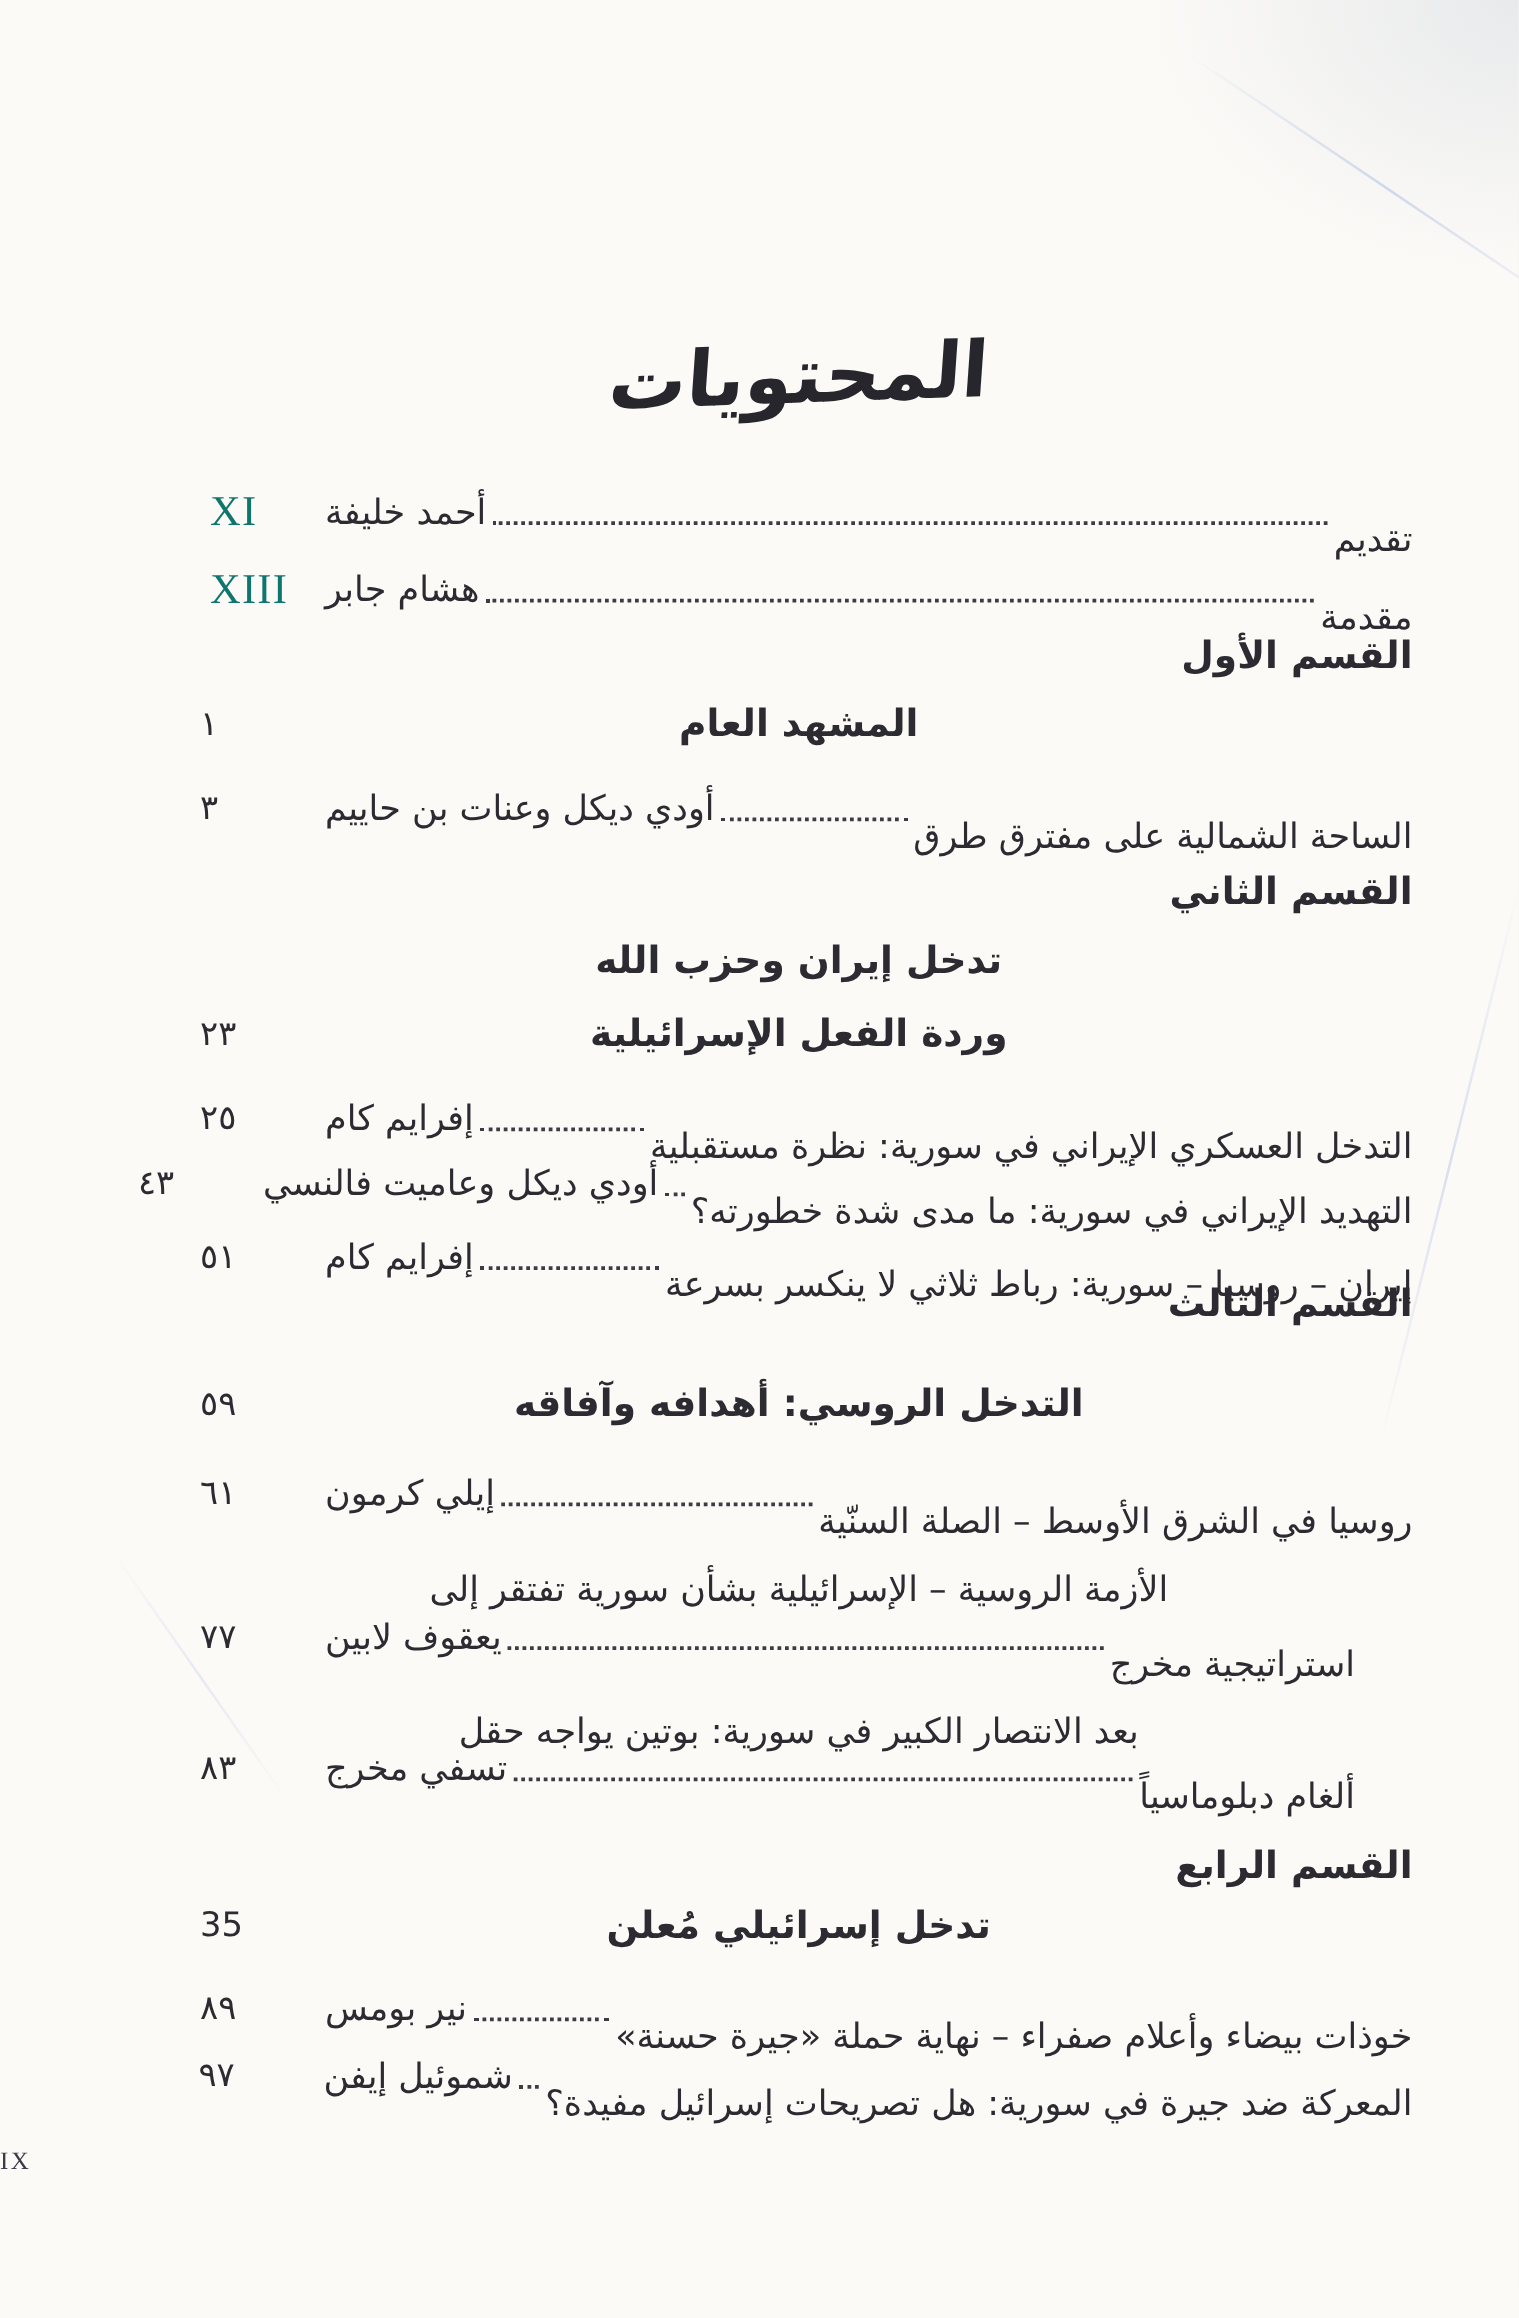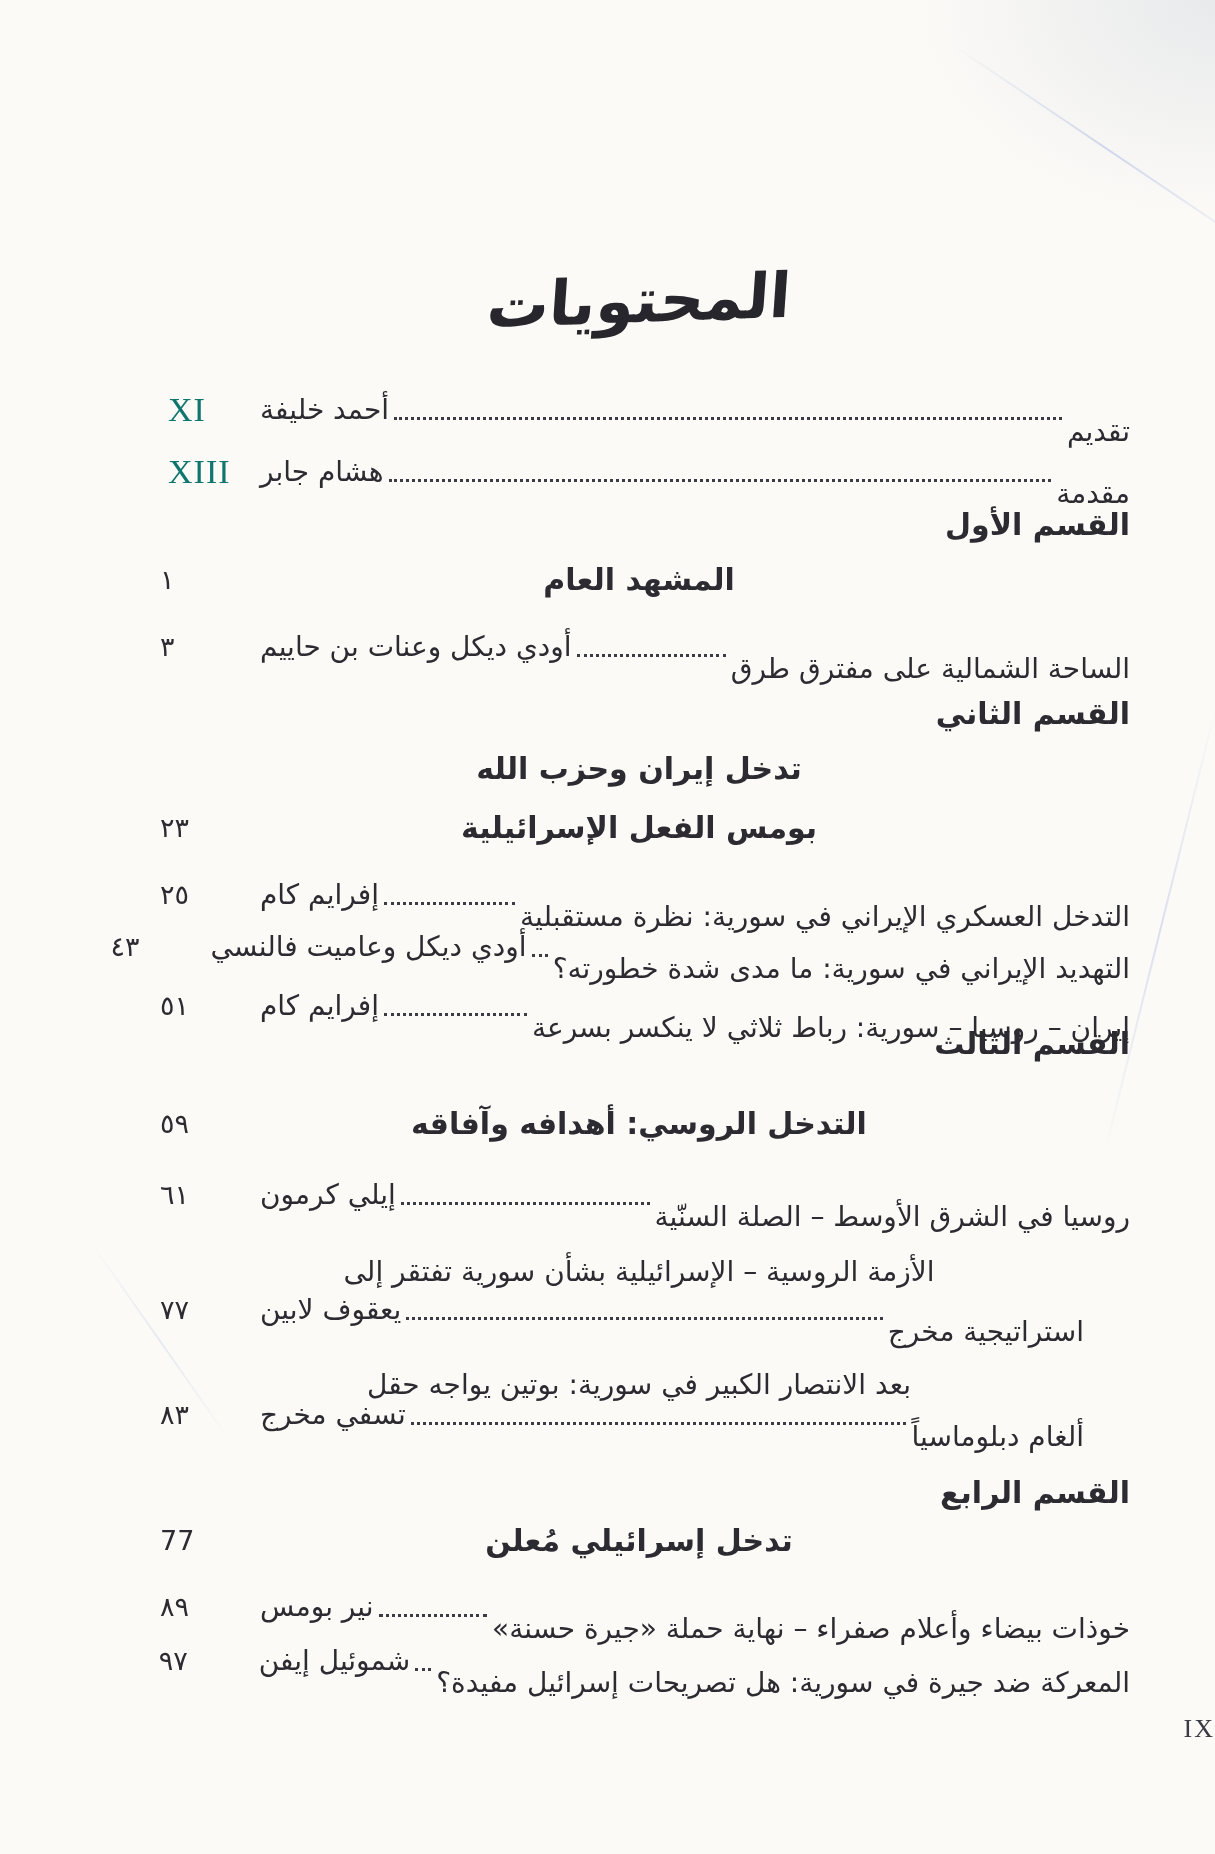--- a/index.html
+++ b/index.html
@@ -58,22 +58,22 @@
     direction:ltr;text-align:left;padding-left:12px;font-size:27px;
   }
   .num.roman{
     font-family:"Liberation Serif",serif;font-size:34px;
     letter-spacing:1px;padding-left:20px;color:#0f766e;
   }
   .plain{justify-content:center;}
   .cont{padding-right:46px;}
   .footer{
     position:absolute;left:0;top:1705px;width:100%;height:48px;
-    text-align:right;font-family:"Liberation Serif",serif;
-    font-size:26px;letter-spacing:2px;color:#3b3b47;line-height:48px;
+    text-align:left;font-family:"Liberation Serif",serif;
+    font-size:20px;letter-spacing:2px;color:#3b3b47;line-height:48px;
   }
 </style>
 </head>
 <body>
 
 <div class="page">
   <div class="corner-shade"></div>
   <div class="crease c1"></div>
   <div class="crease c2"></div>
   <div class="crease c3"></div>
@@ -109,21 +109,21 @@
     <span class="num">٣</span>
   </div>
 
   <div class="row heading" style="top:692px">
     <span>القسم الثاني</span>
   </div>
   <div class="row subtitle" style="top:747px">
     <span>تدخل إيران وحزب الله</span>
   </div>
   <div class="row subtitle" style="top:806px">
-    <span>بومس الفعل الإسرائيلية</span>
+    <span>وردة الفعل الإسرائيلية</span>
     <span class="side-num">٢٣</span>
   </div>
   <div class="row" style="top:871px">
     <span class="etitle">التدخل العسكري الإيراني في سورية: نظرة مستقبلية</span>
     <span class="leader"></span>
     <span class="author">إفرايم كام</span>
     <span class="num">٢٥</span>
   </div>
   <div class="row" style="top:923px">
     <span class="etitle">التهديد الإيراني في سورية: ما مدى شدة خطورته؟</span>
@@ -168,21 +168,21 @@
     <span class="leader"></span>
     <span class="author">تسفي مخرج</span>
     <span class="num">٨٣</span>
   </div>
 
   <div class="row heading" style="top:1471px">
     <span>القسم الرابع</span>
   </div>
   <div class="row subtitle" style="top:1519px">
     <span>تدخل إسرائيلي مُعلن</span>
-    <span class="side-num">77</span>
+    <span class="side-num">35</span>
   </div>
   <div class="row" style="top:1583px">
     <span class="etitle">خوذات بيضاء وأعلام صفراء – نهاية حملة «جيرة حسنة»</span>
     <span class="leader"></span>
     <span class="author">نير بومس</span>
     <span class="num">٨٩</span>
   </div>
   <div class="row" style="top:1637px">
     <span class="etitle">المعركة ضد جيرة في سورية: هل تصريحات إسرائيل مفيدة؟</span>
     <span class="leader"></span>

